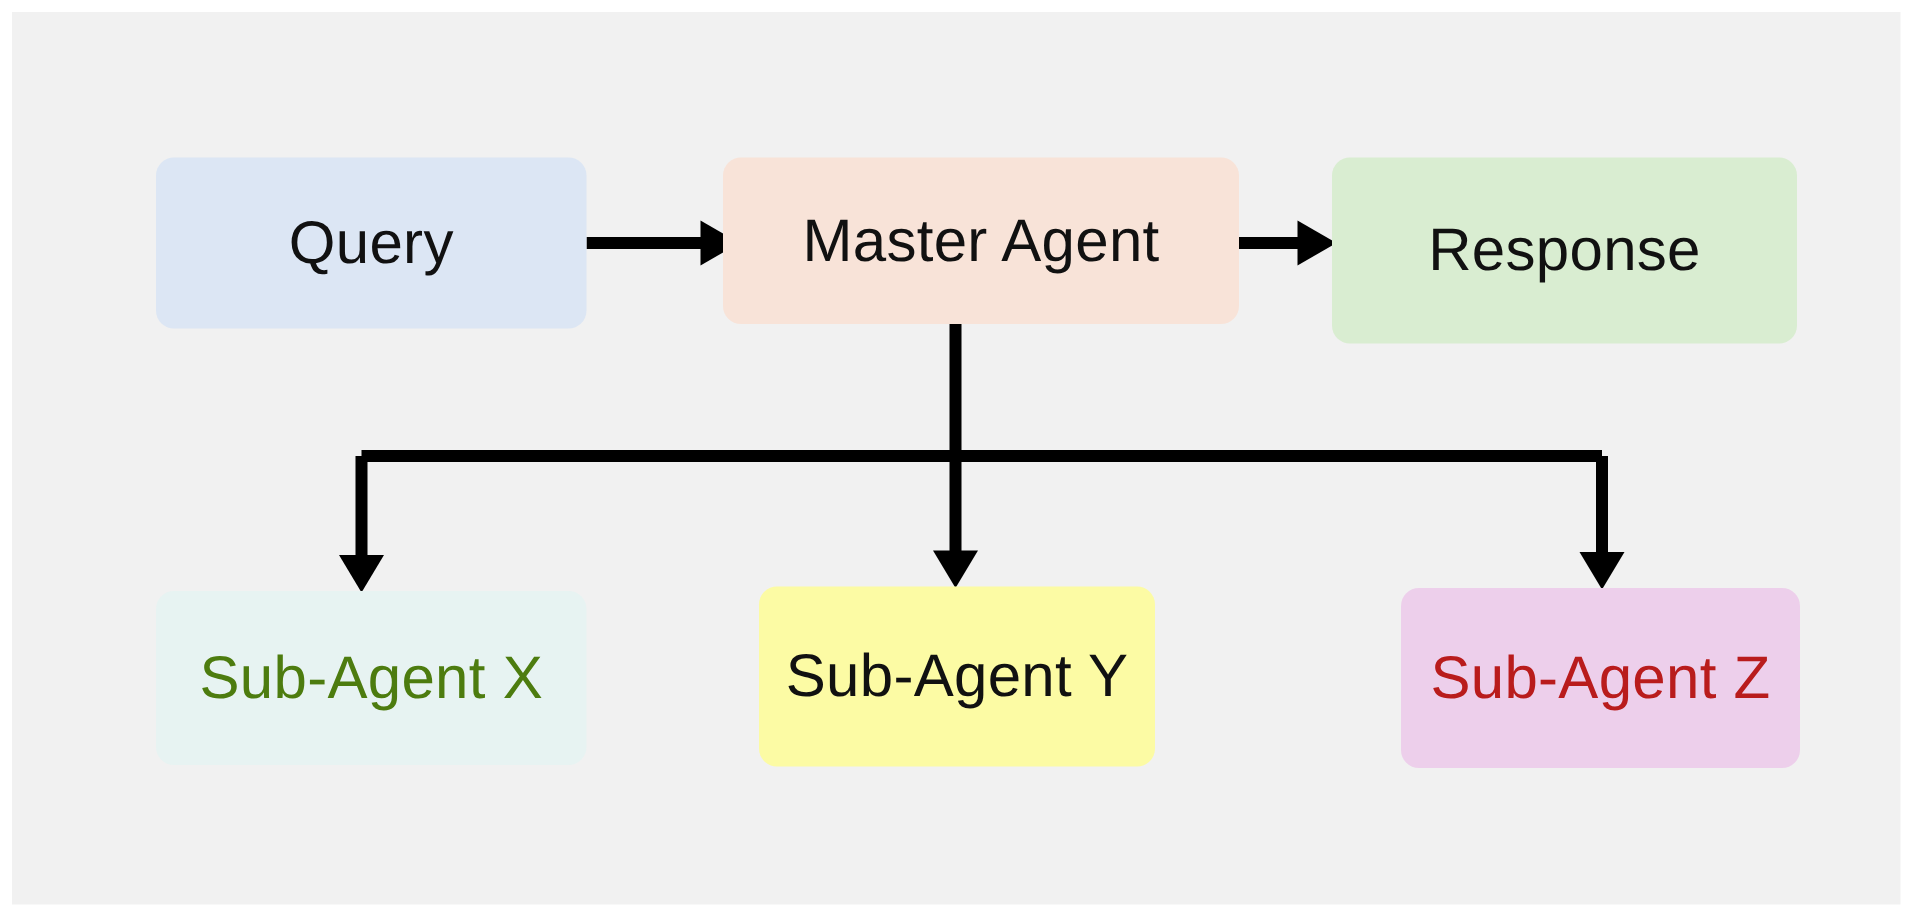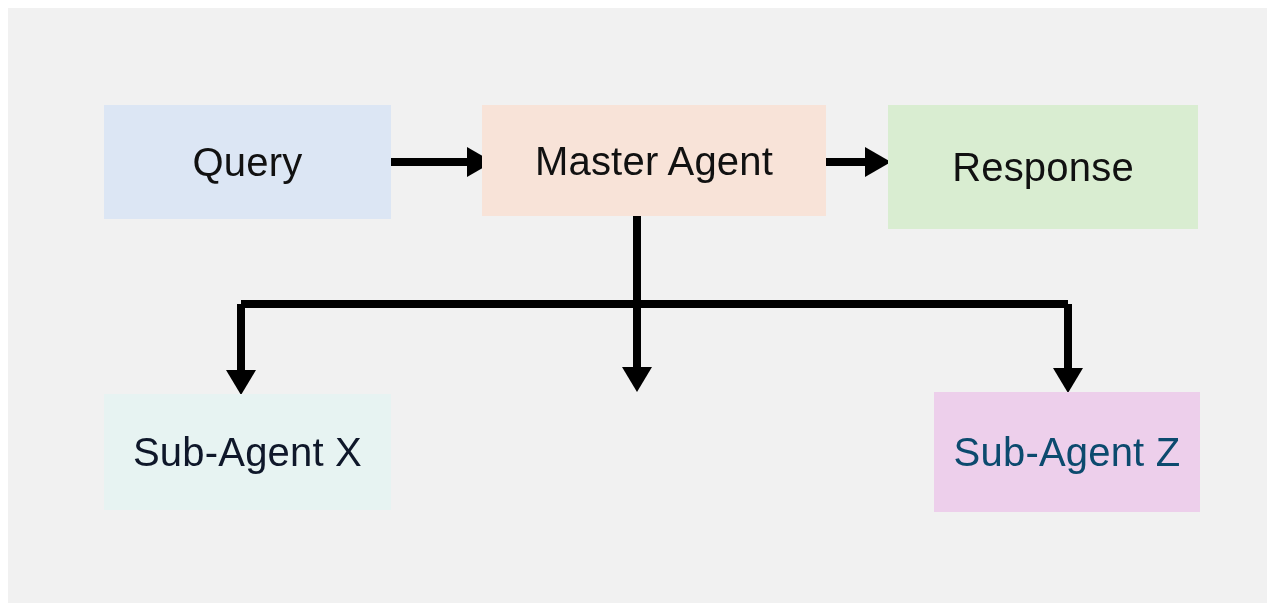--- a/index.html
+++ b/index.html
@@ -32,20 +32,21 @@
     justify-content: center;
     box-sizing: border-box;
     font-family: "Liberation Sans", sans-serif;
     font-weight: 400;
     font-size: 40px;
     line-height: 1;
     color: #111111;
     letter-spacing: 0.2px;
     white-space: nowrap;
     user-select: none;
+    border-radius: 12px;
   }
 
   #node-query        { left: 96px;  top: 97px;  width: 287px; height: 114px; background: #dce6f4; }
   #node-master       { left: 474px; top: 97px;  width: 344px; height: 111px; background: #f8e3d8; }
   #node-response     { left: 880px; top: 97px;  width: 310px; height: 124px; background: #d9edd1; }
 
   #node-sub-x        { left: 96px;  top: 386px; width: 287px; height: 116px; background: #e7f3f2; }
   #node-sub-y        { left: 498px; top: 383px; width: 264px; height: 120px; background: #fcfba4; }
   #node-sub-z        { left: 926px; top: 384px; width: 266px; height: 120px; background: #edcfeb; }
 
@@ -111,18 +112,19 @@
       <polygon class="edge-head" points="1045,360 1075,360 1060,385" fill="#000000"></polygon>
     </g>
   </svg>
 
   <div class="node" id="node-query" style="background: rgb(220, 230, 244); color: rgb(17, 17, 17);">Query</div>
 
   <div class="node" id="node-master" style="background: rgb(248, 227, 216); color: rgb(17, 17, 17);">Master Agent</div>
 
   <div class="node" id="node-response" style="background: rgb(217, 237, 209); color: rgb(17, 17, 17);">Response</div>
 
-  <div class="node" id="node-sub-x" style="background: rgb(231, 243, 242); color: #0f172a;">Sub-Agent X</div>
+  <div class="node" id="node-sub-x" style="background: rgb(231, 243, 242); color: #4d7c0f;">Sub-Agent X</div>
 
+  <div class="node" id="node-sub-y" style="background: rgb(252, 251, 164); color: rgb(17, 17, 17);">Sub-Agent Y</div>
 
-  <div class="node" id="node-sub-z" style="background: rgb(237, 207, 235); color: #0c4a6e;">Sub-Agent Z</div>
+  <div class="node" id="node-sub-z" style="background: rgb(237, 207, 235); color: #b91c1c;">Sub-Agent Z</div>
 
 </div>
 
 </body></html>

